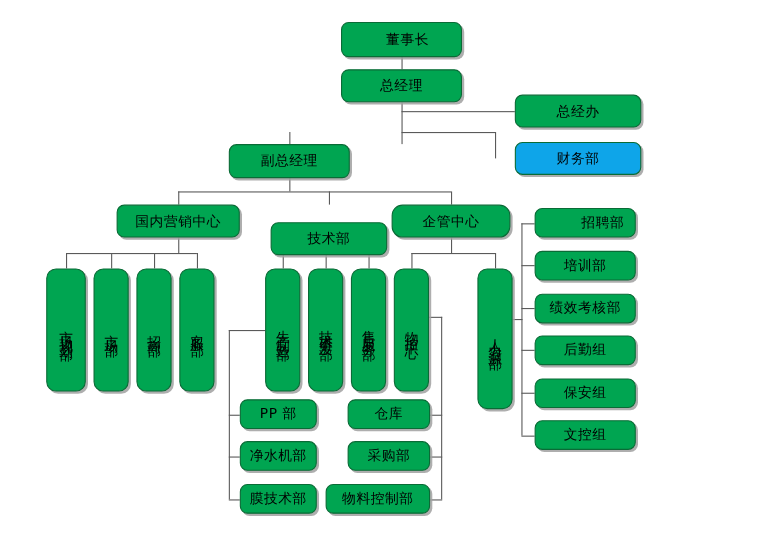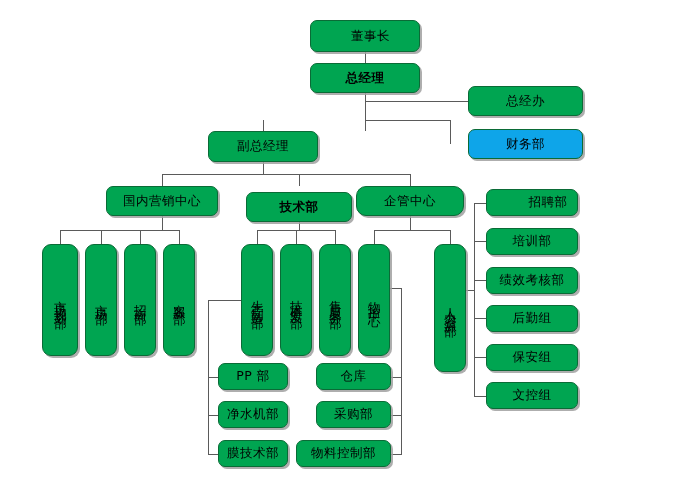--- a/index.html
+++ b/index.html
@@ -95,26 +95,26 @@
       <div class="conn h" style="left: 208px; top: 415px; width: 10px; background: rgb(90, 90, 90);"></div>
       <div class="conn h" style="left: 208px; top: 454px; width: 10px; background: rgb(90, 90, 90);"></div>
       <div class="conn h" style="left: 390px; top: 288px; width: 12px; background: rgb(90, 90, 90);"></div>
       <div class="conn v" style="left: 401px; top: 288px; height: 166px; background: rgb(90, 90, 90);"></div>
       <div class="conn h" style="left: 391px; top: 377px; width: 11px; background: rgb(90, 90, 90);"></div>
       <div class="conn h" style="left: 391px; top: 415px; width: 11px; background: rgb(90, 90, 90);"></div>
       <div class="conn h" style="left: 391px; top: 454px; width: 11px; background: rgb(90, 90, 90);"></div>
     </div>
   <div id="node-layer">
       <div class="node" style="left: 310px; top: 20px; width: 110px; height: 32px; background: rgb(0, 165, 81); border-color: rgb(10, 107, 54); color: rgb(0, 0, 0); padding-left: 11px;">董事长</div>
-      <div class="node" style="left: 310px; top: 63px; width: 110px; height: 30px; background: rgb(0, 165, 81); border-color: rgb(10, 107, 54); color: rgb(0, 0, 0); font-weight: bold;">总经理</div>
+      <div class="node" style="left: 310px; top: 63px; width: 110px; height: 30px; background: rgb(0, 165, 81); border-color: rgb(10, 107, 54); color: rgb(0, 0, 0);">总经理</div>
       <div class="node" style="left: 468px; top: 86px; width: 115px; height: 30px; background: rgb(0, 165, 81); border-color: rgb(10, 107, 54); color: rgb(0, 0, 0);">总经办</div>
       <div class="node" style="left: 468px; top: 129px; width: 115px; height: 30px; background: #0ea5e9; border-color: rgb(10, 107, 54); color: rgb(0, 0, 0);">财务部</div>
       <div class="node" style="left: 208px; top: 131px; width: 110px; height: 31px; background: rgb(0, 165, 81); border-color: rgb(10, 107, 54); color: rgb(0, 0, 0);">副总经理</div>
       <div class="node" style="left: 106px; top: 186px; width: 112px; height: 30px; background: rgb(0, 165, 81); border-color: rgb(10, 107, 54); color: rgb(0, 0, 0);">国内营销中心</div>
-      <div class="node" style="left: 246px; top: 192px; width: 106px; height: 30px; background: rgb(0, 165, 81); border-color: rgb(10, 107, 54); color: rgb(0, 0, 0); font-weight: bold;">技术部</div>
+      <div class="node" style="left: 246px; top: 202px; width: 106px; height: 30px; background: rgb(0, 165, 81); border-color: rgb(10, 107, 54); color: rgb(0, 0, 0);">技术部</div>
       <div class="node" style="left: 356px; top: 186px; width: 108px; height: 30px; background: rgb(0, 165, 81); border-color: rgb(10, 107, 54); color: rgb(0, 0, 0); border-radius: 10px;">企管中心</div>
       <div class="node vert" style="left: 42px; top: 244px; width: 36px; height: 112px; background: rgb(0, 165, 81); border-color: rgb(10, 107, 54); color: rgb(0, 0, 0);">市场规划部</div>
       <div class="node vert" style="left: 85px; top: 244px; width: 32px; height: 112px; background: rgb(0, 165, 81); border-color: rgb(10, 107, 54); color: rgb(0, 0, 0);">市场部</div>
       <div class="node vert" style="left: 124px; top: 244px; width: 32px; height: 112px; background: rgb(0, 165, 81); border-color: rgb(10, 107, 54); color: rgb(0, 0, 0);">招商部</div>
       <div class="node vert" style="left: 163px; top: 244px; width: 32px; height: 112px; background: rgb(0, 165, 81); border-color: rgb(10, 107, 54); color: rgb(0, 0, 0);">客服部</div>
       <div class="node vert" style="left: 241px; top: 244px; width: 32px; height: 112px; background: rgb(0, 165, 81); border-color: rgb(10, 107, 54); color: rgb(0, 0, 0);">生产制造部</div>
       <div class="node vert" style="left: 280px; top: 244px; width: 32px; height: 112px; background: rgb(0, 165, 81); border-color: rgb(10, 107, 54); color: rgb(0, 0, 0);">技术研发部</div>
       <div class="node vert" style="left: 319px; top: 244px; width: 32px; height: 112px; background: rgb(0, 165, 81); border-color: rgb(10, 107, 54); color: rgb(0, 0, 0);">售后服务部</div>
       <div class="node vert" style="left: 358px; top: 244px; width: 32px; height: 112px; background: rgb(0, 165, 81); border-color: rgb(10, 107, 54); color: rgb(0, 0, 0);">物控中心</div>
       <div class="node vert" style="left: 434px; top: 244px; width: 32px; height: 128px; background: rgb(0, 165, 81); border-color: rgb(10, 107, 54); color: rgb(0, 0, 0);">人力资源部</div>

